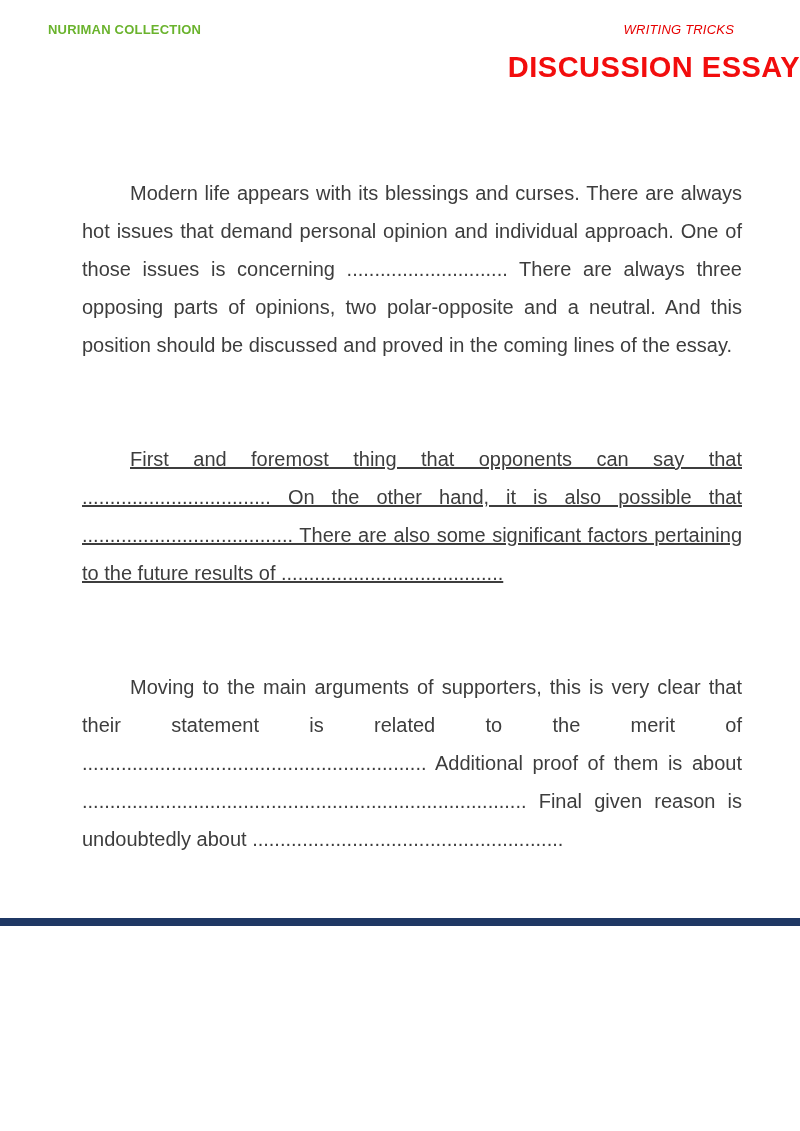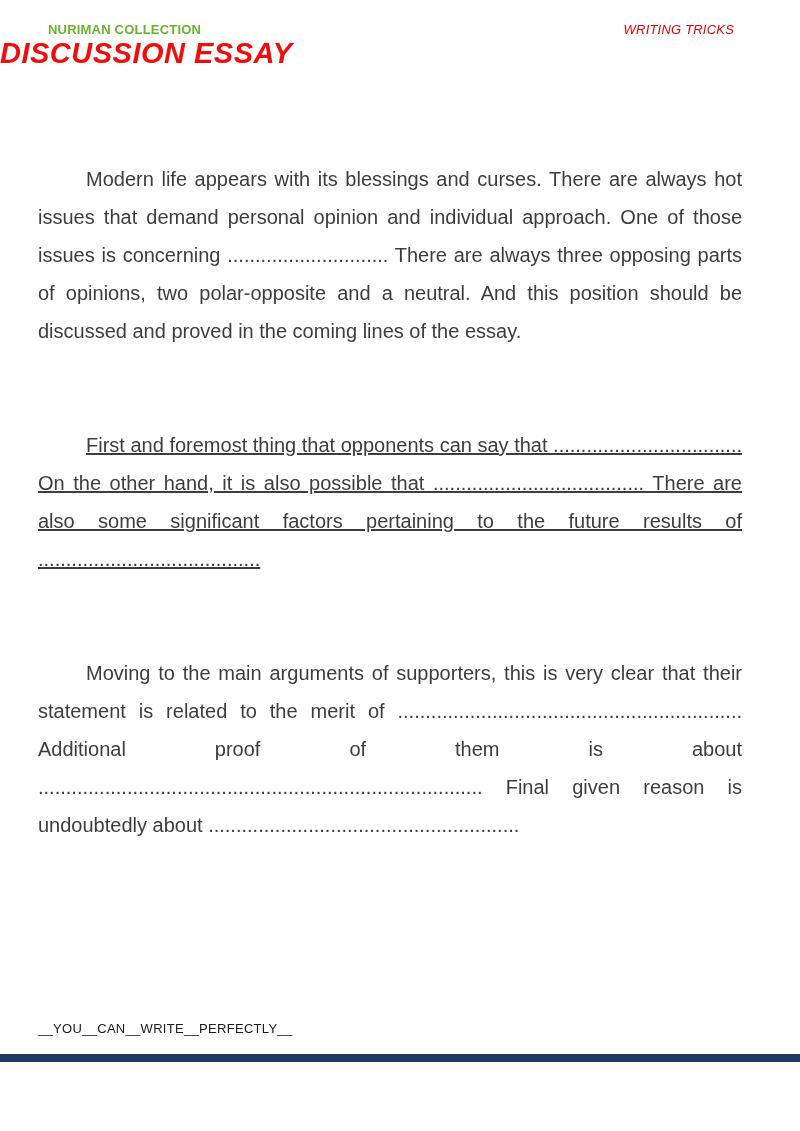--- a/index.html
+++ b/index.html
@@ -13,21 +13,21 @@
   html, body { background: #ffffff; }
   body {
     width: 800px;
     height: 1131px;
     font-family: "Liberation Sans", "DejaVu Sans", sans-serif;
     overflow: hidden;
   }
   .page {
     position: relative;
     width: 800px;
-    height: 1062px;
+    height: 926px;
     background: #ffffff;
   }
   .header {
     display: flex;
     justify-content: space-between;
     align-items: baseline;
     padding: 22px 66px 0 48px;
   }
   .brand-left {
     color: var(--accent-green, #6ab32d);
@@ -36,33 +36,34 @@
     letter-spacing: 0.2px;
   }
   .brand-right {
     color: var(--header-red, #e60000);
     font-size: 13px;
     font-weight: 400;
     font-style: italic;
     letter-spacing: 0.2px;
   }
   .doc-title {
-    text-align: left;
+    margin-top: 14px;
+    text-align: right;
     color: var(--accent-red, #f20d0d);
     font-size: 29px;
     font-weight: 700;
-    font-style: italic;
     letter-spacing: 0.5px;
   }
   .body-text {
     padding: 0 58px 0 38px;
     color: var(--body-text, #3d3d3d);
     font-size: 20px;
     line-height: 38px;
     text-align: justify;
+    margin-left: 44px;
   }
   .body-text p {
     text-indent: 48px;
     word-break: break-word;
   }
   .para-1 { margin-top: 90px; }
   .para-2 { margin-top: 76px; text-decoration: underline; }
   .para-3 { margin-top: 76px; }
   .footer-text {
     position: absolute;
@@ -92,17 +93,16 @@
   </div>
 
   <h1 class="doc-title">DISCUSSION ESSAY</h1>
 
   <div class="body-text">
     <p class="para-1">Modern life appears with its blessings and curses. There are always hot issues that demand personal opinion and individual approach. One of those issues is concerning ............................. There are always three opposing parts of opinions, two polar-opposite and a neutral. And this position should be discussed and proved in the coming lines of the essay.</p>
     <p class="para-2">First and foremost thing that opponents  can say that .................................. On the other hand, it is also possible that ...................................... There are also some significant factors pertaining to the future results of ........................................</p>
     <p class="para-3">Moving to the main arguments of supporters, this is very clear that their statement is related to the merit of .............................................................. Additional proof of them is about ................................................................................ Final given reason is undoubtedly about ........................................................</p>
   </div>
 
-  <div class="footer-text">__YOU__CAN__WRITE__PERFECTLY__</div>
 
   <div class="bottom-bar"></div>
 
 </div>
 
 </body></html>

